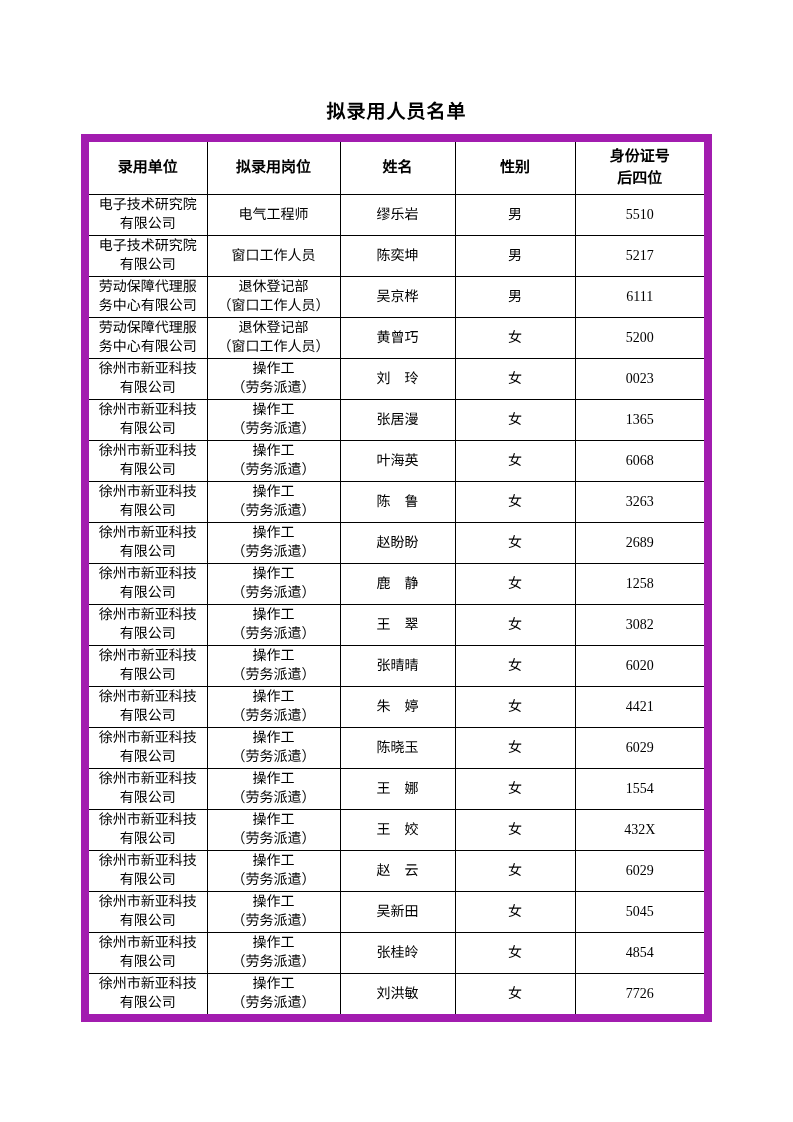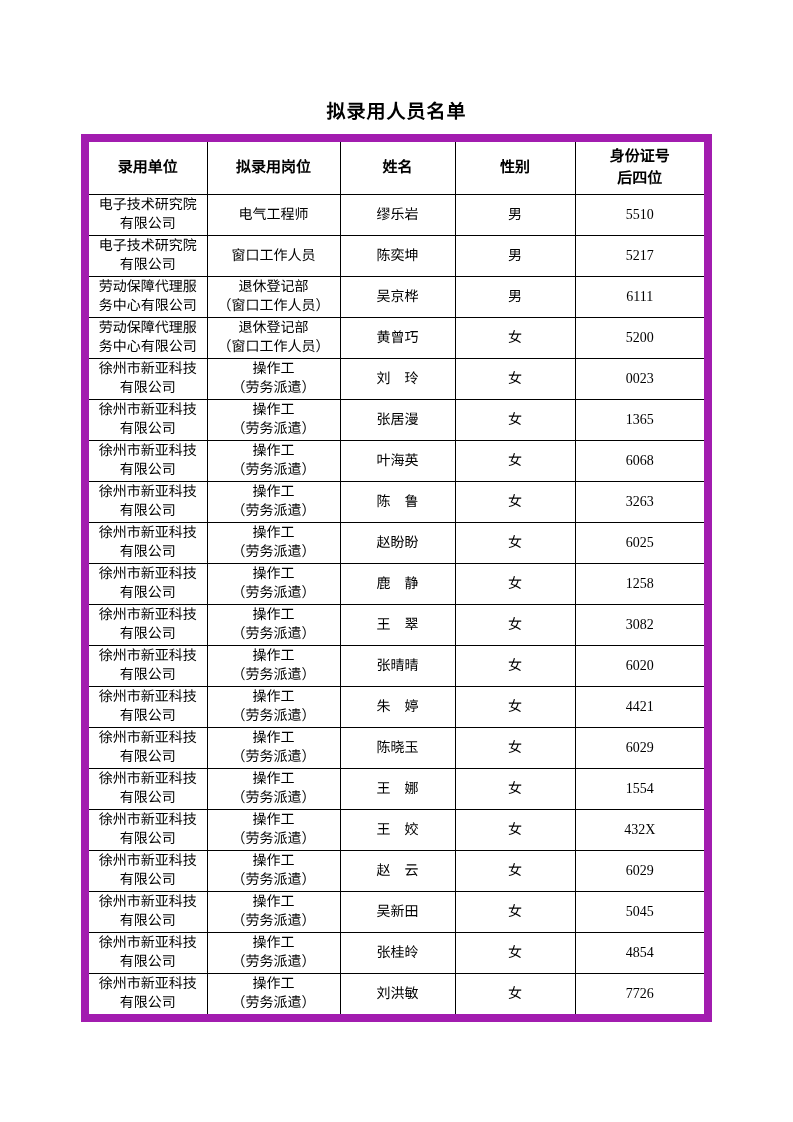--- a/index.html
+++ b/index.html
@@ -154,21 +154,21 @@
         <td>女</td>
         <td>3263</td>
       </tr>
       <tr>
         <td>徐州市新亚科技
 有限公司</td>
         <td>操作工
 （劳务派遣）</td>
         <td>赵盼盼</td>
         <td>女</td>
-        <td>6025</td>
+        <td>2689</td>
       </tr>
       <tr>
         <td>徐州市新亚科技
 有限公司</td>
         <td>操作工
 （劳务派遣）</td>
         <td>鹿　静</td>
         <td>女</td>
         <td>1258</td>
       </tr>

